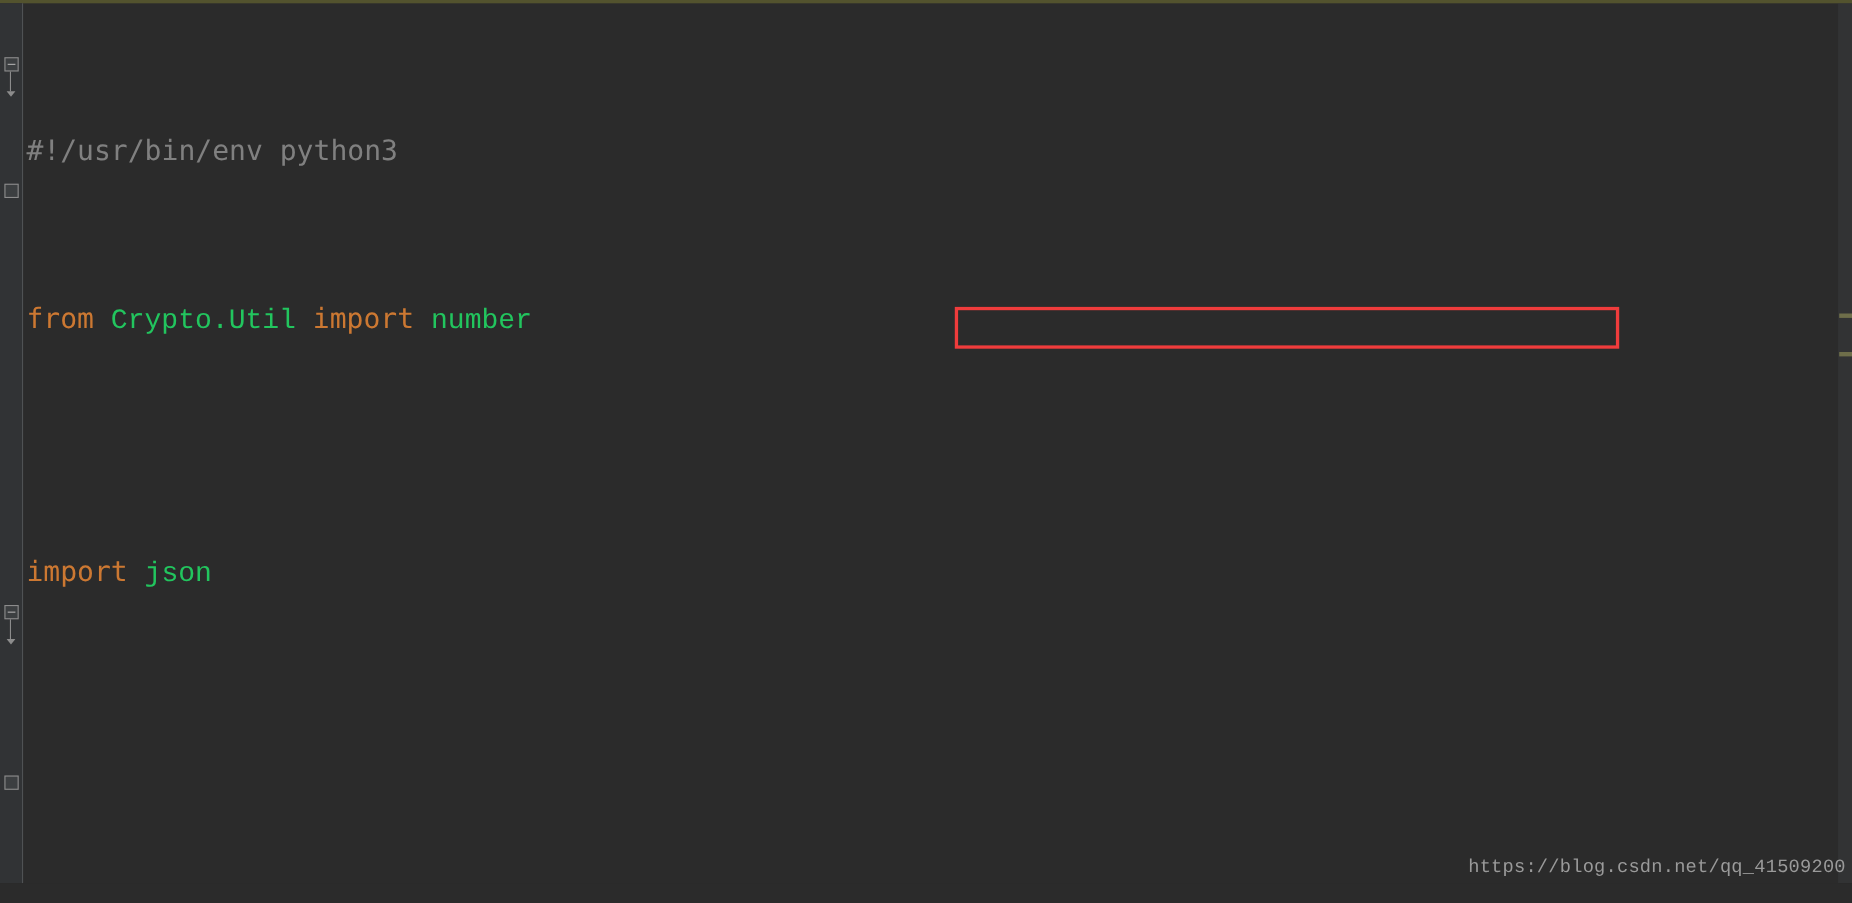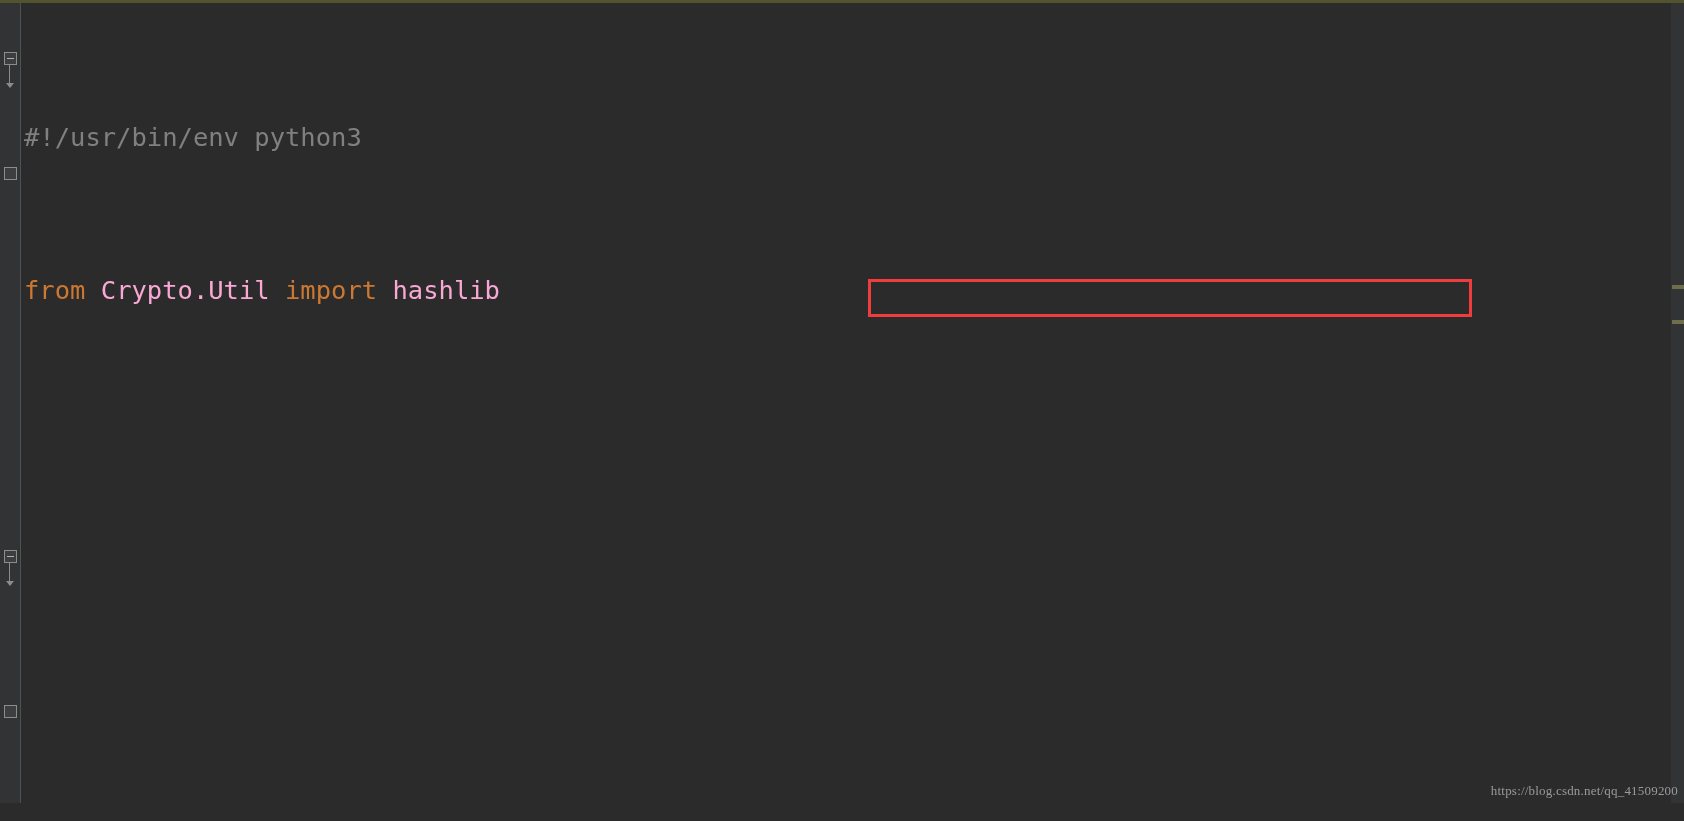--- a/index.html
+++ b/index.html
@@ -54,21 +54,21 @@
   }
   .line {
     position: relative;
     height: 38.3px;
     padding-left: 3px;
     white-space: pre;
   }
   
   .kw      { color: #cc7832; margin-top: 20px; }
   .cmt     { color: #808080; }
-  .plain   { color: #f9a8d4; }
+  .plain   { color: #22c55e; font-family: Liberation Mono, monospace; }
   
   .flagbox {
     position: absolute;
     border: 3px solid #f03c3c;
     box-sizing: border-box;
     pointer-events: none;
   }
   
   .fold {
     position: absolute;
@@ -126,22 +126,22 @@
     width: 13px;
     height: 818px;
     background: rgba(60,63,65,0.45);
   }
   
   .watermark {
     position: absolute;
     right: 6px;
     bottom: 4px;
     color: #9a9a9a;
-    font-family: Liberation Serif, serif;
-    font-size: 13px;
+    font-family: Liberation Mono, monospace;
+    font-size: 17px;
     letter-spacing: 0.2px;
   }
 </style>
 </head>
 <body>
 
 <div id="screen">
 
   <div class="top-edge"></div>
   <div class="gutter"></div>
@@ -154,24 +154,25 @@
 
   <div class="fold" style="top: 550px;"></div>
   <div class="fold-tail" style="top: 563px; height: 18px;"></div>
   <div class="fold-arrow" style="top: 581px;"></div>
   <div class="fold-end" style="top: 705px;"></div>
 
   <div class="code">
 
     <div class="line"><span class="cmt">#!/usr/bin/env python3</span></div>
 
-    <div class="line"><span class="kw">from</span><span class="plain"> Crypto.Util </span><span class="kw">import</span><span class="plain"> hashlib</span></div>
-
-
-
+    <div class="line"><span class="kw">from</span><span class="plain"> Crypto.Util </span><span class="kw">import</span><span class="plain"> number</span></div>
+
+
+
+    <div class="line"><span class="kw">import</span><span class="plain"> json</span></div>
 
     
 
     
 
     
 
     
 
     

